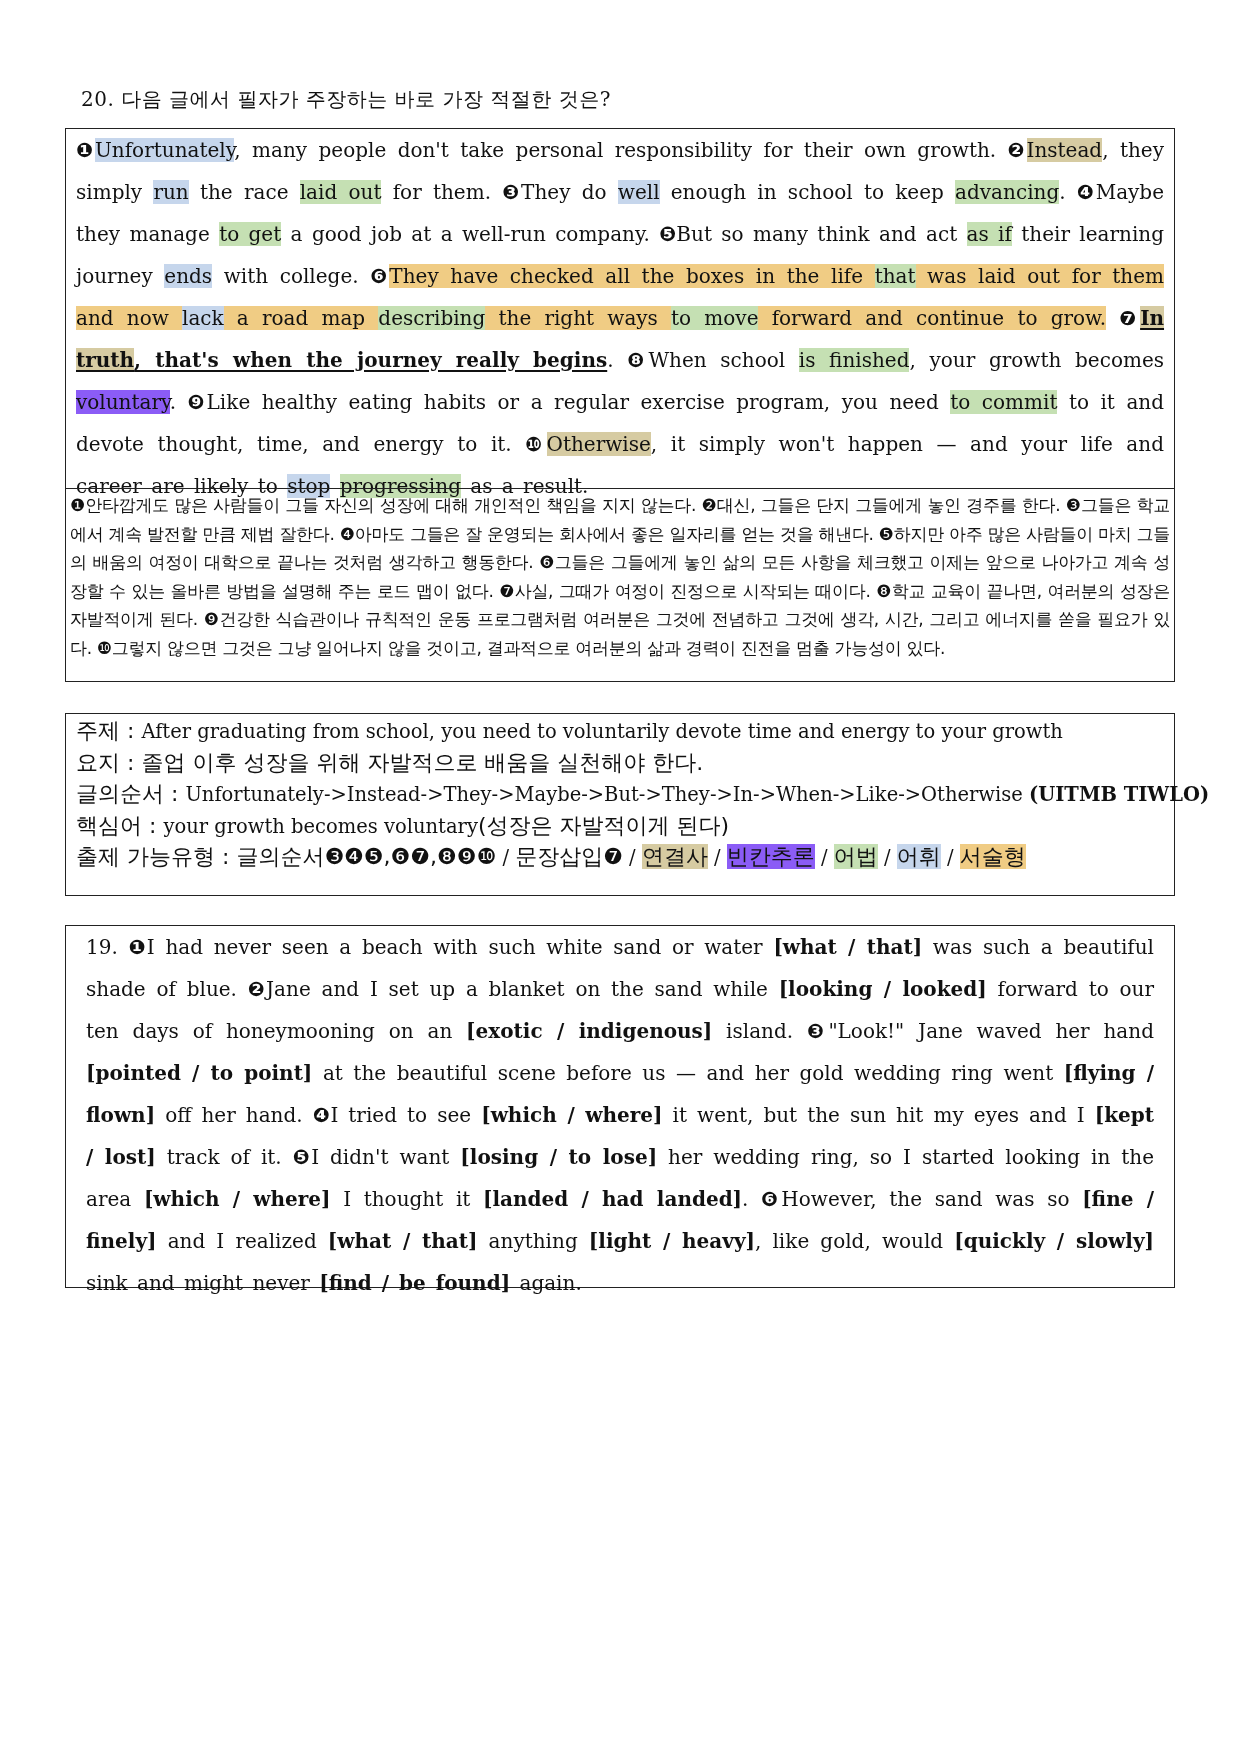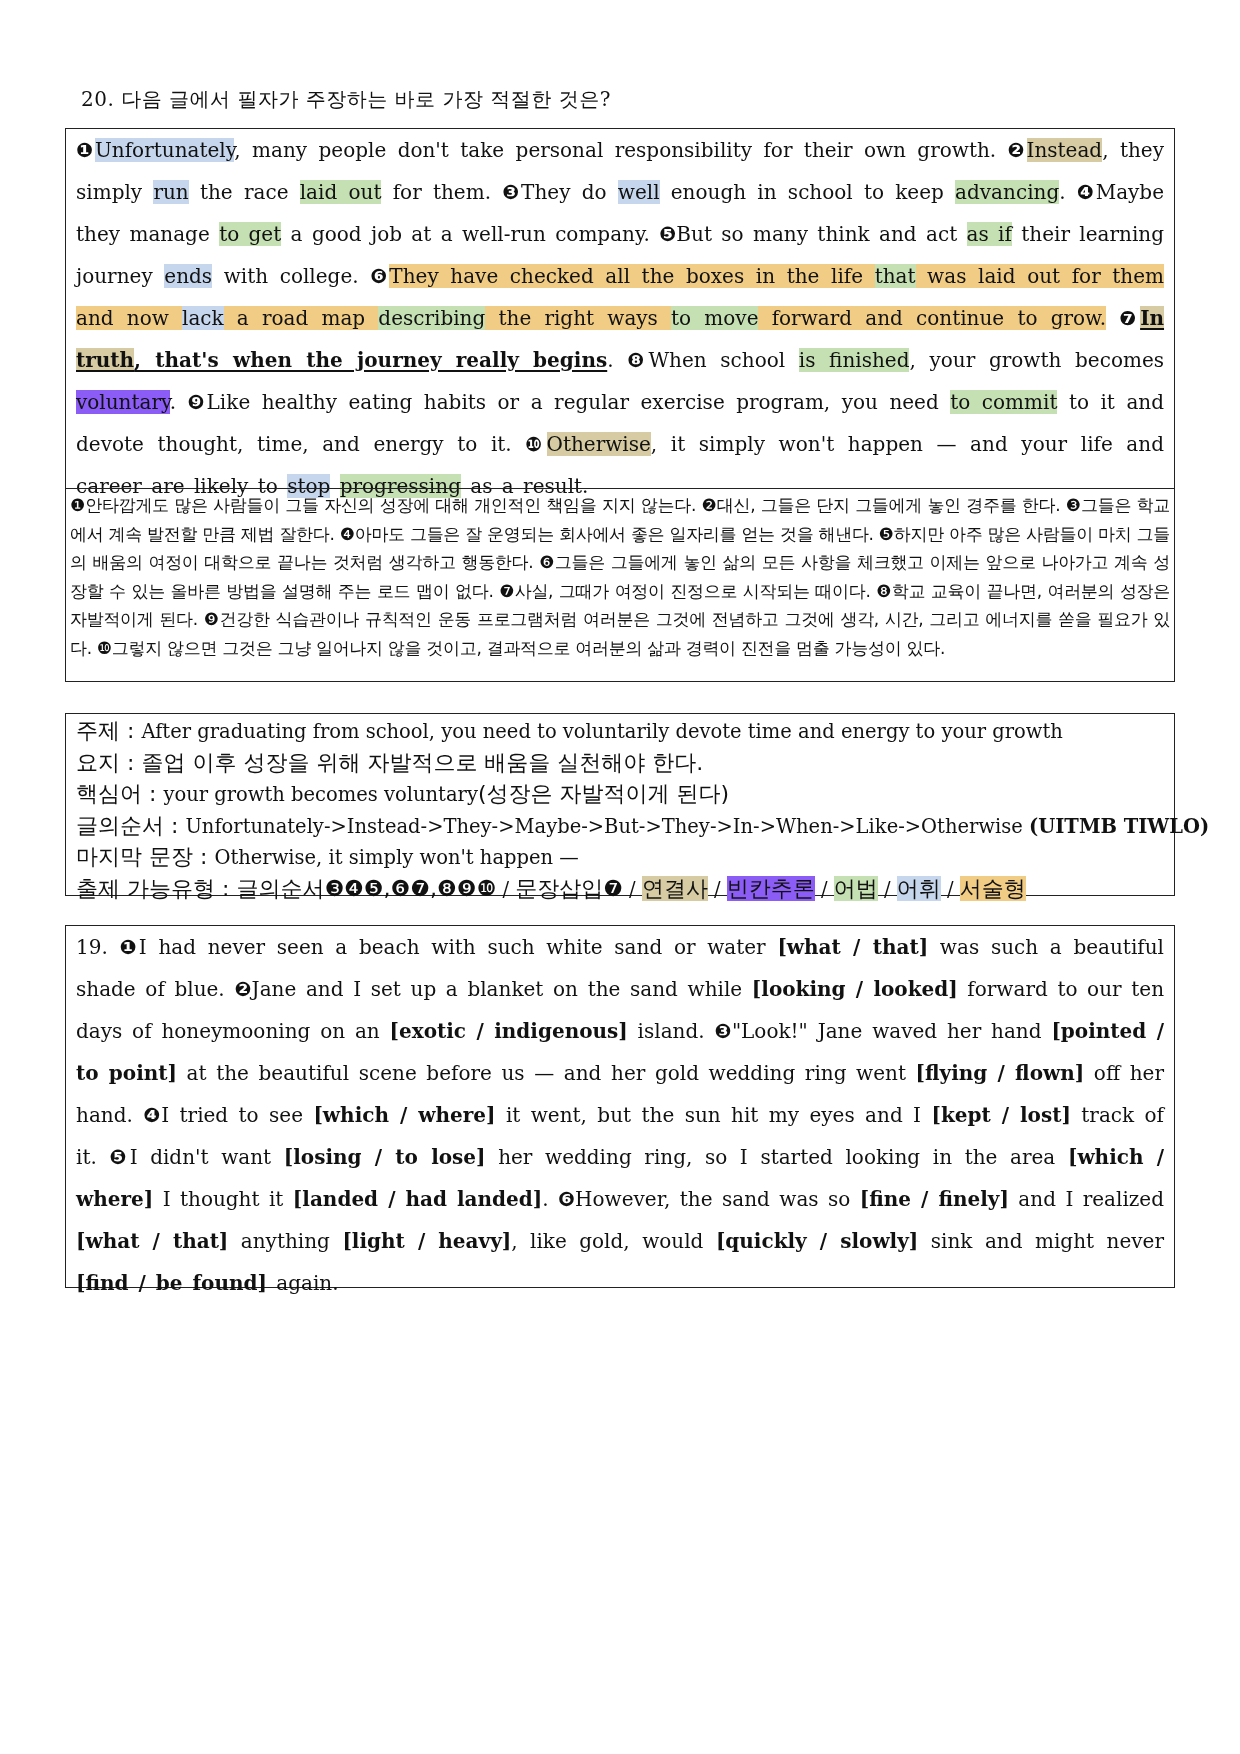--- a/index.html
+++ b/index.html
@@ -5,21 +5,21 @@
   html, body { margin: 0; padding: 0; background: #ffffff; }
   body { width: 1240px; height: 1754px; position: relative; overflow: hidden;
          font-family: "DejaVu Serif", "Liberation Serif", serif; color: #111; }
   .q-title { position: absolute; left: 58px; top: 86px; font-size: 20px; letter-spacing: 0.5px; margin-left: 23px; }
   .box { position: absolute; left: 65px; width: 1110px; border: 1.5px solid #222; box-sizing: border-box; }
   .passage { top: 128px; height: 361px; padding: 0 10px 0 10px; font-size: 20px; line-height: 42px;
              text-align: justify; text-align-last: left; word-spacing: 3px; }
   .trans { top: 488px; height: 194px; padding: 2px 4px; font-family: "DejaVu Sans", "Liberation Sans", sans-serif;
            font-size: 17px; line-height: 28.5px; text-align: justify; letter-spacing: -0.3px; }
   .summary { top: 713px; height: 183px; padding: 2px 10px; font-size: 19.5px; line-height: 30.5px; }
-  .q19 { top: 925px; height: 363px; padding: 0 10px; font-size: 20px; line-height: 42px;
+  .q19 { top: 925px; height: 363px; padding: 0 20px; font-size: 20px; line-height: 42px;
          text-align: justify; text-align-last: left; word-spacing: 3px; }
   .summary .row { white-space: nowrap; }
   .ko { font-family: "DejaVu Sans", "Liberation Sans", sans-serif; font-size: 22px; }
   .num { font-family: "DejaVu Sans", sans-serif; font-weight: bold; }
   .hl-blue { background: #c6d6ec; }
   .hl-green { background: #c5e0b3; text-align: center; }
   .hl-tan { background: #d6cba2; }
   .hl-orange { background: #f0cc84; }
   .hl-gray { background: #8b5cf6; }
   .ul { text-decoration: underline; text-underline-offset: 3px; }
@@ -35,26 +35,23 @@
 <div class="box trans">❶안타깝게도 많은 사람들이 그들 자신의 성장에 대해 개인적인 책임을 지지 않는다. ❷대신, 그들은 단지 그들에게 놓인 경주를 한다. ❸그들은 학교에서 계속 발전할 만큼 제법 잘한다. ❹아마도 그들은 잘 운영되는 회사에서 좋은 일자리를 얻는 것을 해낸다. ❺하지만 아주 많은 사람들이 마치 그들의 배움의 여정이 대학으로 끝나는 것처럼 생각하고 행동한다. ❻그들은 그들에게 놓인 삶의 모든 사항을 체크했고 이제는 앞으로 나아가고 계속 성장할 수 있는 올바른 방법을 설명해 주는 로드 맵이 없다. ❼사실, 그때가 여정이 진정으로 시작되는 때이다. ❽학교 교육이 끝나면, 여러분의 성장은 자발적이게 된다. ❾건강한 식습관이나 규칙적인 운동 프로그램처럼 여러분은 그것에 전념하고 그것에 생각, 시간, 그리고 에너지를 쏟을 필요가 있다. ❿그렇지 않으면 그것은 그냥 일어나지 않을 것이고, 결과적으로 여러분의 삶과 경력이 진전을 멈출 가능성이 있다.</div>
 
 <div class="box summary">
   <div class="row">
     <span class="ko">주제 : </span><span>After graduating from school, you need to voluntarily devote time and energy to your growth</span>
   </div>
   <div class="row">
     <span class="ko">요지 : </span><span class="ko">졸업 이후 성장을 위해 자발적으로 배움을 실천해야 한다.</span>
   </div>
   <div class="row">
-    <span class="ko">핵심어 : </span><span>your growth becomes voluntary</span><span class="ko">(성장은 자발적이게 된다)</span>
-  </div>
-  <div class="row">
     <span class="ko">글의순서 : </span><span>Unfortunately-&gt;Instead-&gt;They-&gt;Maybe-&gt;But-&gt;They-&gt;In-&gt;When-&gt;Like-&gt;Otherwise</span> <span class="b">(UITMB TIWLO)</span>
   </div>
   <div class="row">
-    <span class="ko">마지막 문장 : </span><span>Otherwise, it simply won't happen —</span>
+    <span class="ko">핵심어 : </span><span>your growth becomes voluntary</span><span class="ko">(성장은 자발적이게 된다)</span>
   </div>
   <div class="row" id="types-row">
     <span class="ko">출제 가능유형 : </span><span class="ko">글의순서❸❹❺,❻❼,❽❾❿</span><span> / </span><span class="ko">문장삽입❼</span>
   <span> / </span><span class="ko hl-tan">연결사</span><span> / </span><span class="ko hl-gray">빈칸추론</span><span> / </span><span class="ko hl-green">어법</span><span> / </span><span class="ko hl-blue">어휘</span><span> / </span><span class="ko hl-orange">서술형</span></div>
 </div>
 
 <div class="box q19" id="p19"><span>19. </span><span class="num">❶</span><span>I had never seen a beach with such white sand or water </span><span class="b">[what / that]</span><span> was such a beautiful shade of blue. </span><span class="num">❷</span><span>Jane and I set up a blanket on the sand while </span><span class="b">[looking / looked]</span><span> forward to our ten days of honeymooning on an </span><span class="b">[exotic / indigenous]</span><span> island. </span><span class="num">❸</span><span>"Look!" Jane waved her hand </span><span class="b">[pointed / to point]</span><span> at the beautiful scene before us — and her gold wedding ring went </span><span class="b">[flying / flown]</span><span> off her hand. </span><span class="num">❹</span><span>I tried to see </span><span class="b">[which / where]</span><span> it went, but the sun hit my eyes and I </span><span class="b">[kept / lost]</span><span> track of it. </span><span class="num">❺</span><span>I didn't want </span><span class="b">[losing / to lose]</span><span> her wedding ring, so I started looking in the area </span><span class="b">[which / where]</span><span> I thought it </span><span class="b">[landed / had landed]</span><span>. </span><span class="num">❻</span><span>However, the sand was so </span><span class="b">[fine / finely]</span><span> and I realized </span><span class="b">[what / that]</span><span> anything </span><span class="b">[light / heavy]</span><span>, like gold, would </span><span class="b">[quickly / slowly]</span><span> sink and might never </span><span class="b">[find / be found]</span><span> again.</span></div>
 
 </body></html>

